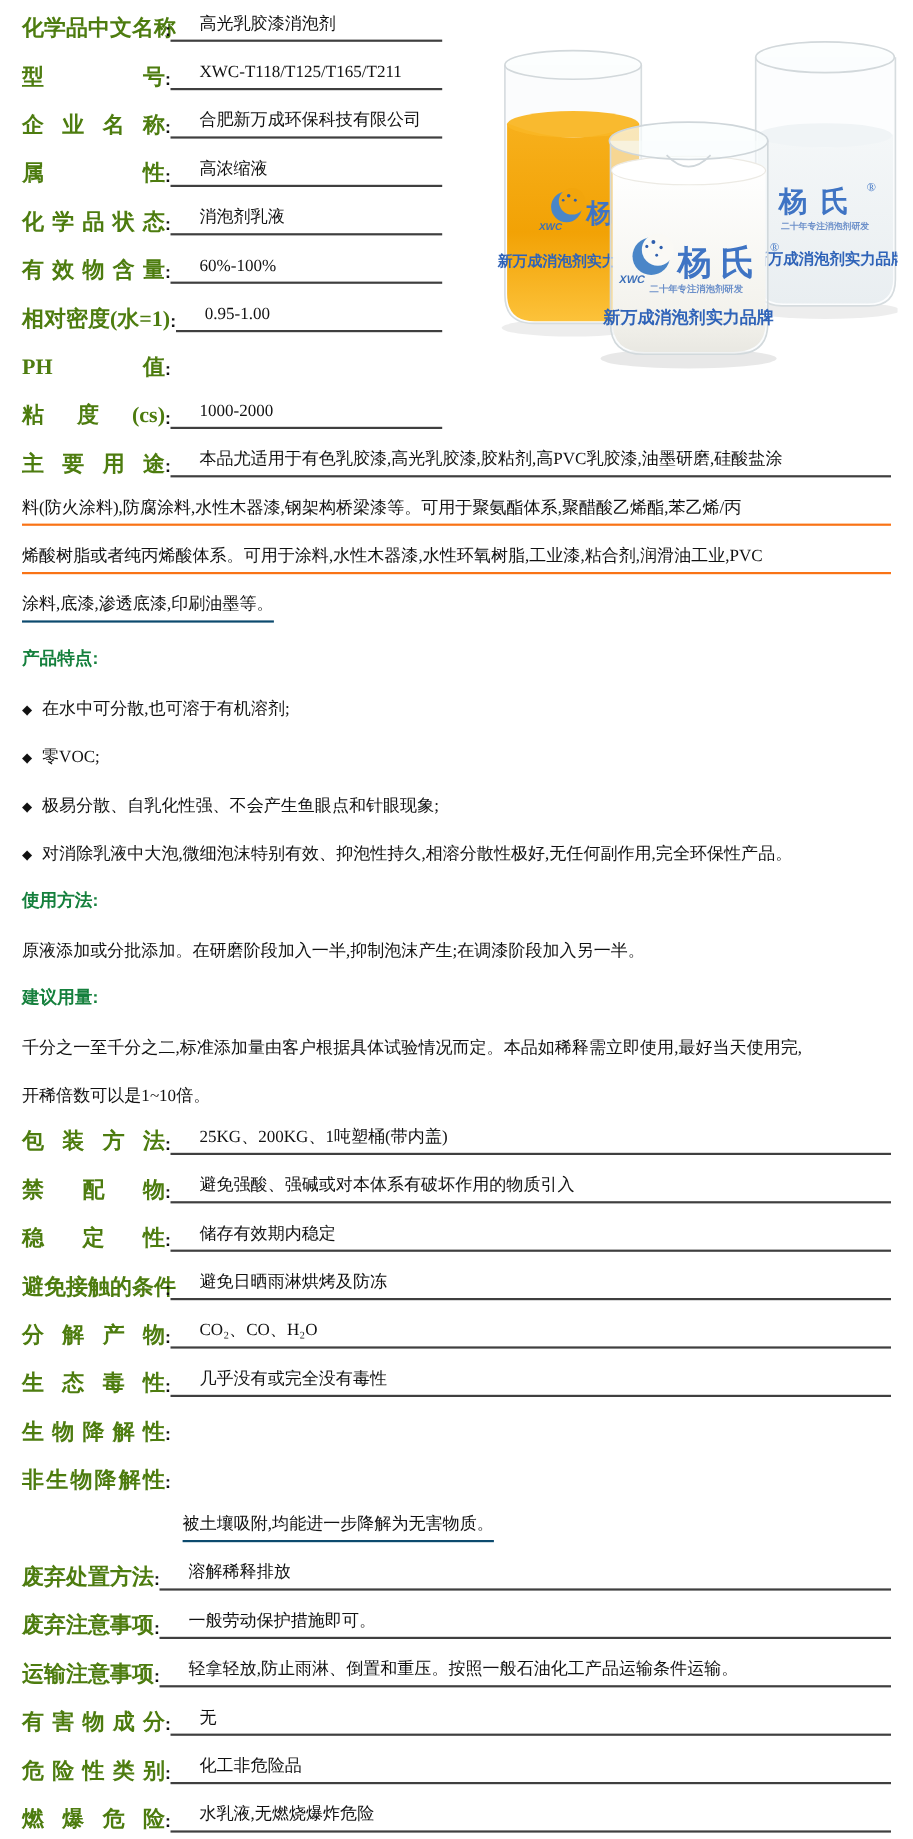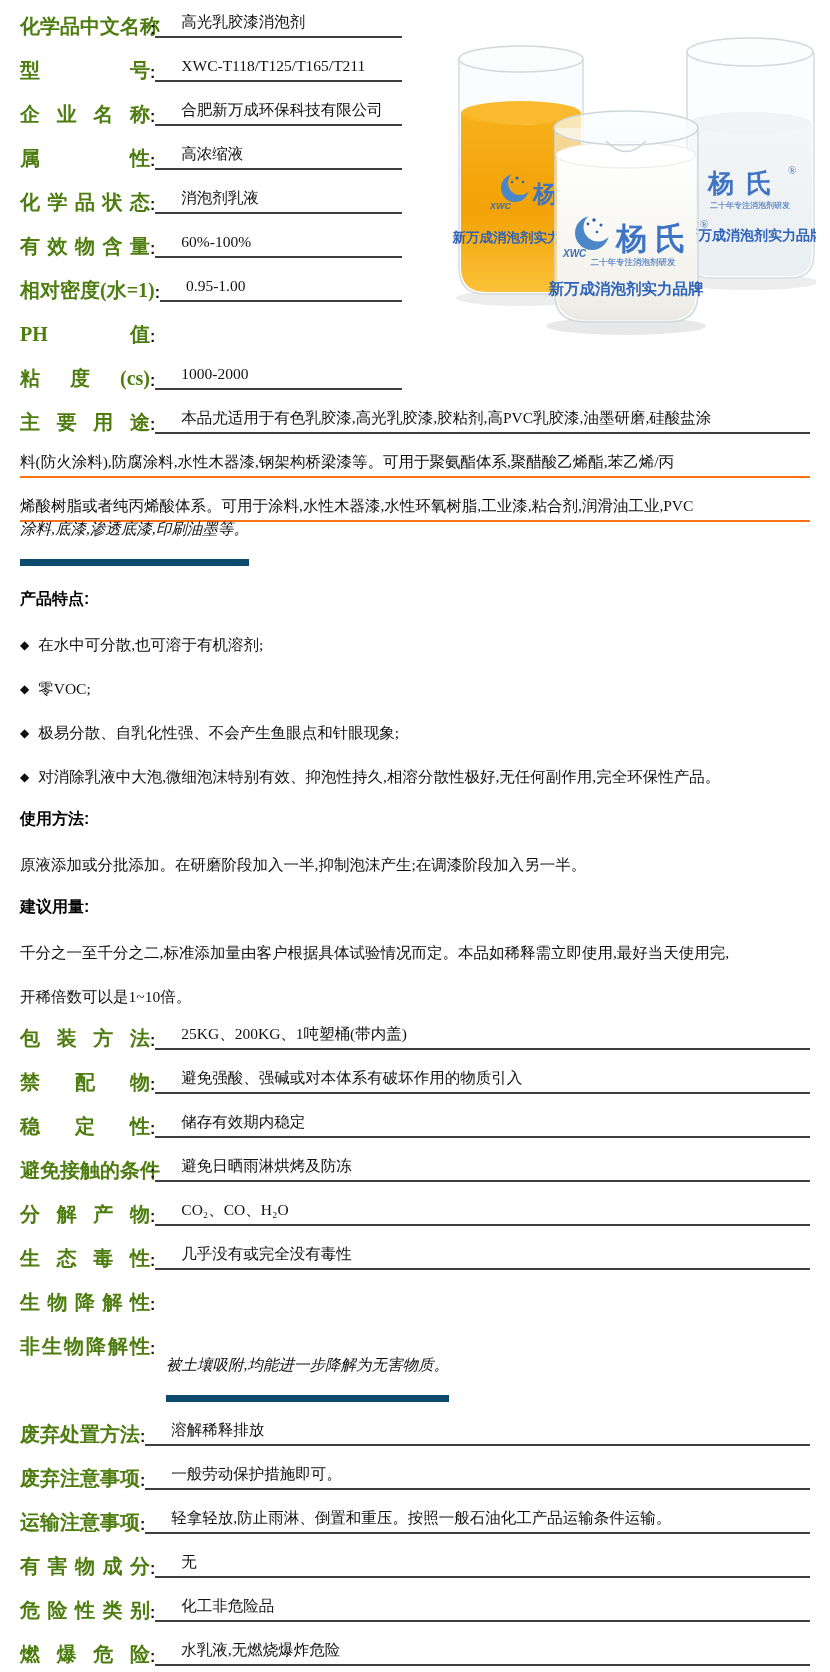--- a/index.html
+++ b/index.html
@@ -14,23 +14,23 @@
     font-size:20px; color:#4d7c0f; line-height:1.2; white-space:nowrap;
   }
   .label.j { flex:0 0 130px; width:130px; text-align:justify; text-align-last:justify; }
   .label.compact { flex:0 0 auto; }
   .colon { font-family:"Liberation Sans","DejaVu Sans",sans-serif; font-weight:bold; font-size:16px; line-height:1.2; }
   .value {
     flex:1; border-bottom:2px solid #3f3f3f; padding:0 0 5px 26px;
     font-size:15.5px; line-height:1.25; white-space:nowrap; overflow:visible;margin-top:20px;
   }
   .top-fields { width:382px; }
-  .heading { font-family:"Liberation Sans","DejaVu Sans",sans-serif; font-weight:bold; font-size:16px; color:#000000; }
+  .heading { font-family:"Liberation Sans","DejaVu Sans",sans-serif; font-weight:bold; font-size:16px; color:#15803d; }
   .pfull { flex:1; border-bottom:2px solid #f97316; padding-bottom:5px; font-size:15.5px; line-height:1.25; white-space:nowrap; }
-  .pfit  { display:inline-block; border-bottom:7px solid #0c4a6e; padding-bottom:21px; font-size:15.5px; line-height:1.25; white-space:nowrap;font-style:italic; }
+  .pfit  { display:inline-block; border-bottom:2px solid #0c4a6e; padding-bottom:5px; font-size:15.5px; line-height:1.25; white-space:nowrap; }
   .plain { font-size:15.5px; line-height:1.25; white-space:nowrap; }
   .bullet { font-family:"DejaVu Sans",sans-serif; font-size:12px; padding-right:9px; line-height:1.5; }
   .btext { font-size:15.5px; line-height:1.25; white-space:nowrap; }
   .spacer { flex:0 0 146px; }
   .photo { position:absolute; left:420px; top:6px; width:396px; height:336px; z-index:5; }
   .photo svg { width:100%; height:100%; }
   .brandtext { font-family:"Liberation Sans","DejaVu Sans",sans-serif; font-weight:bold; }
 </style>
 </head>
 <body>

